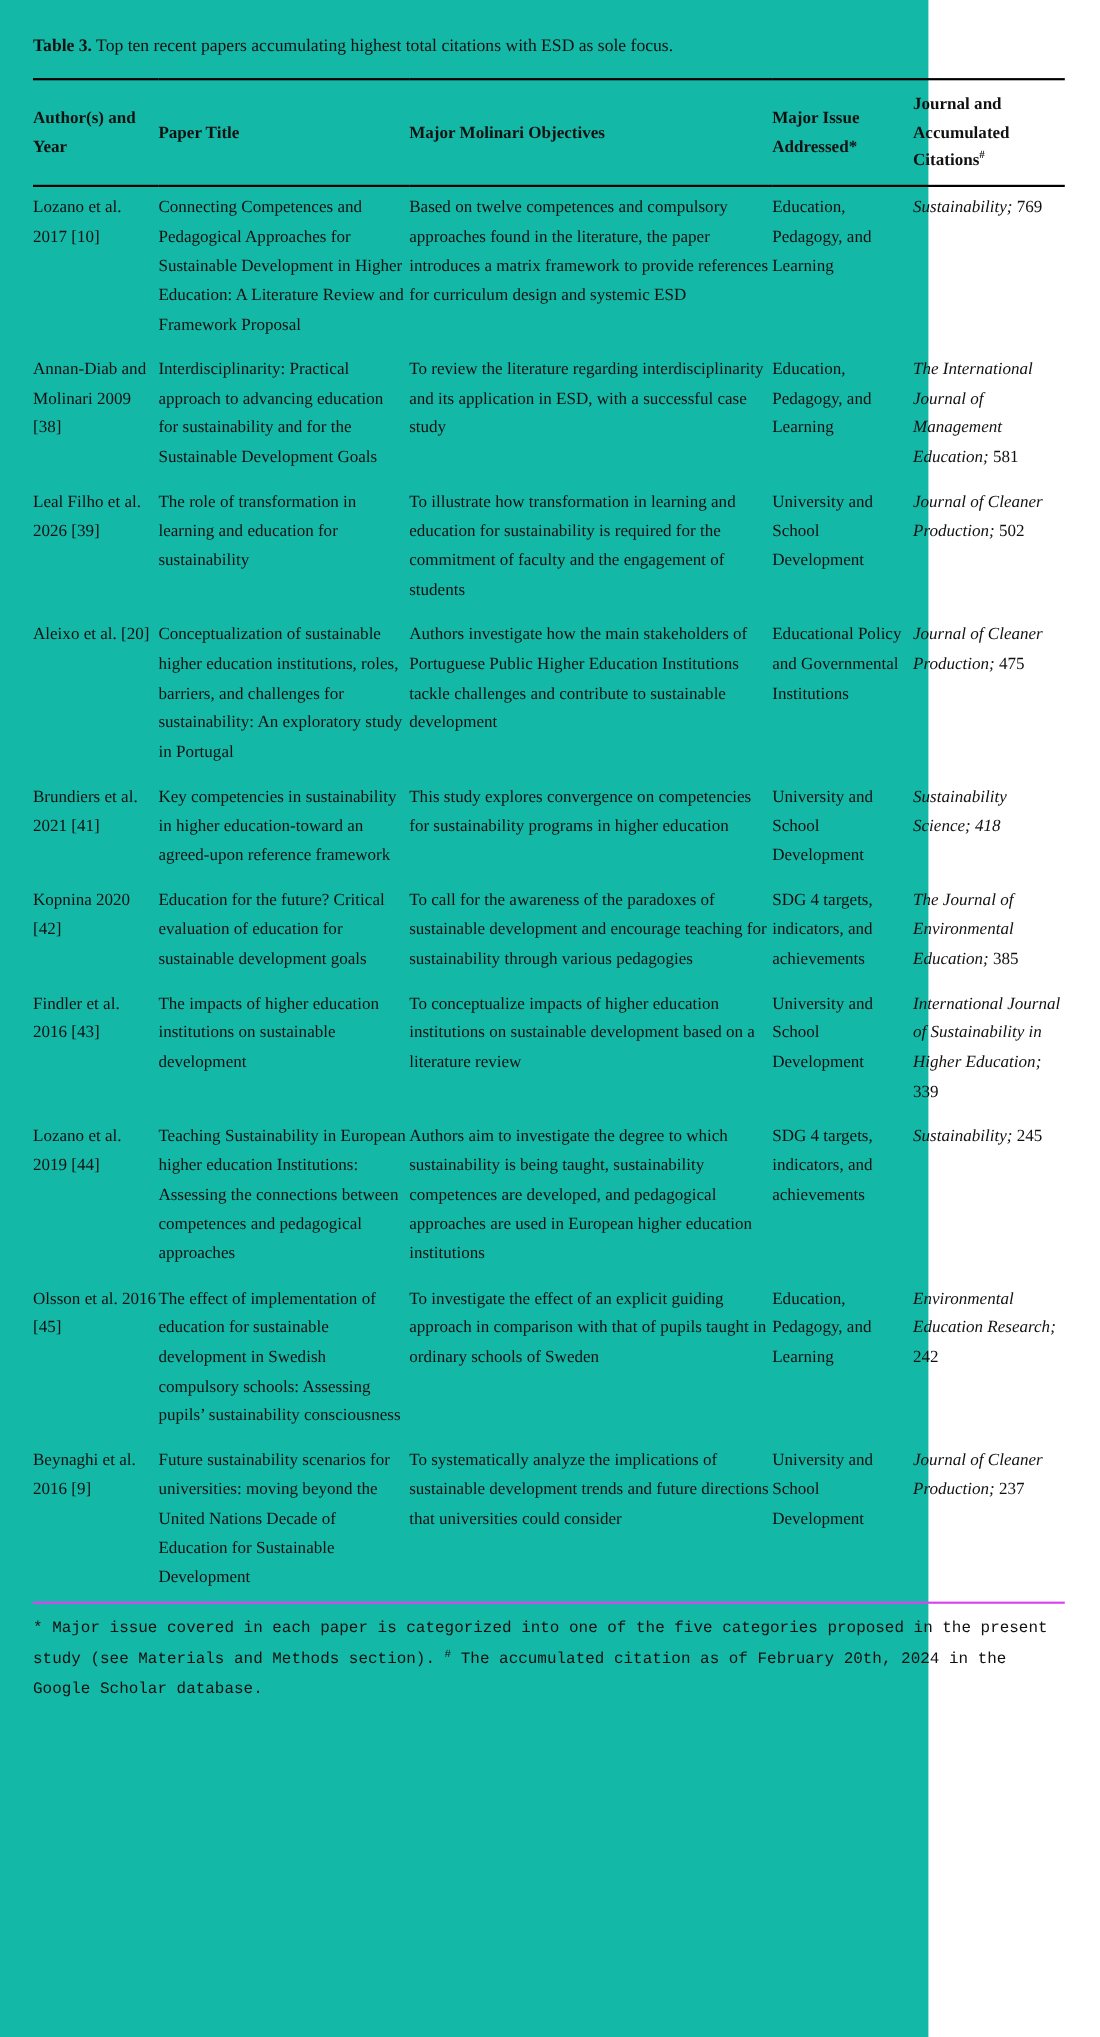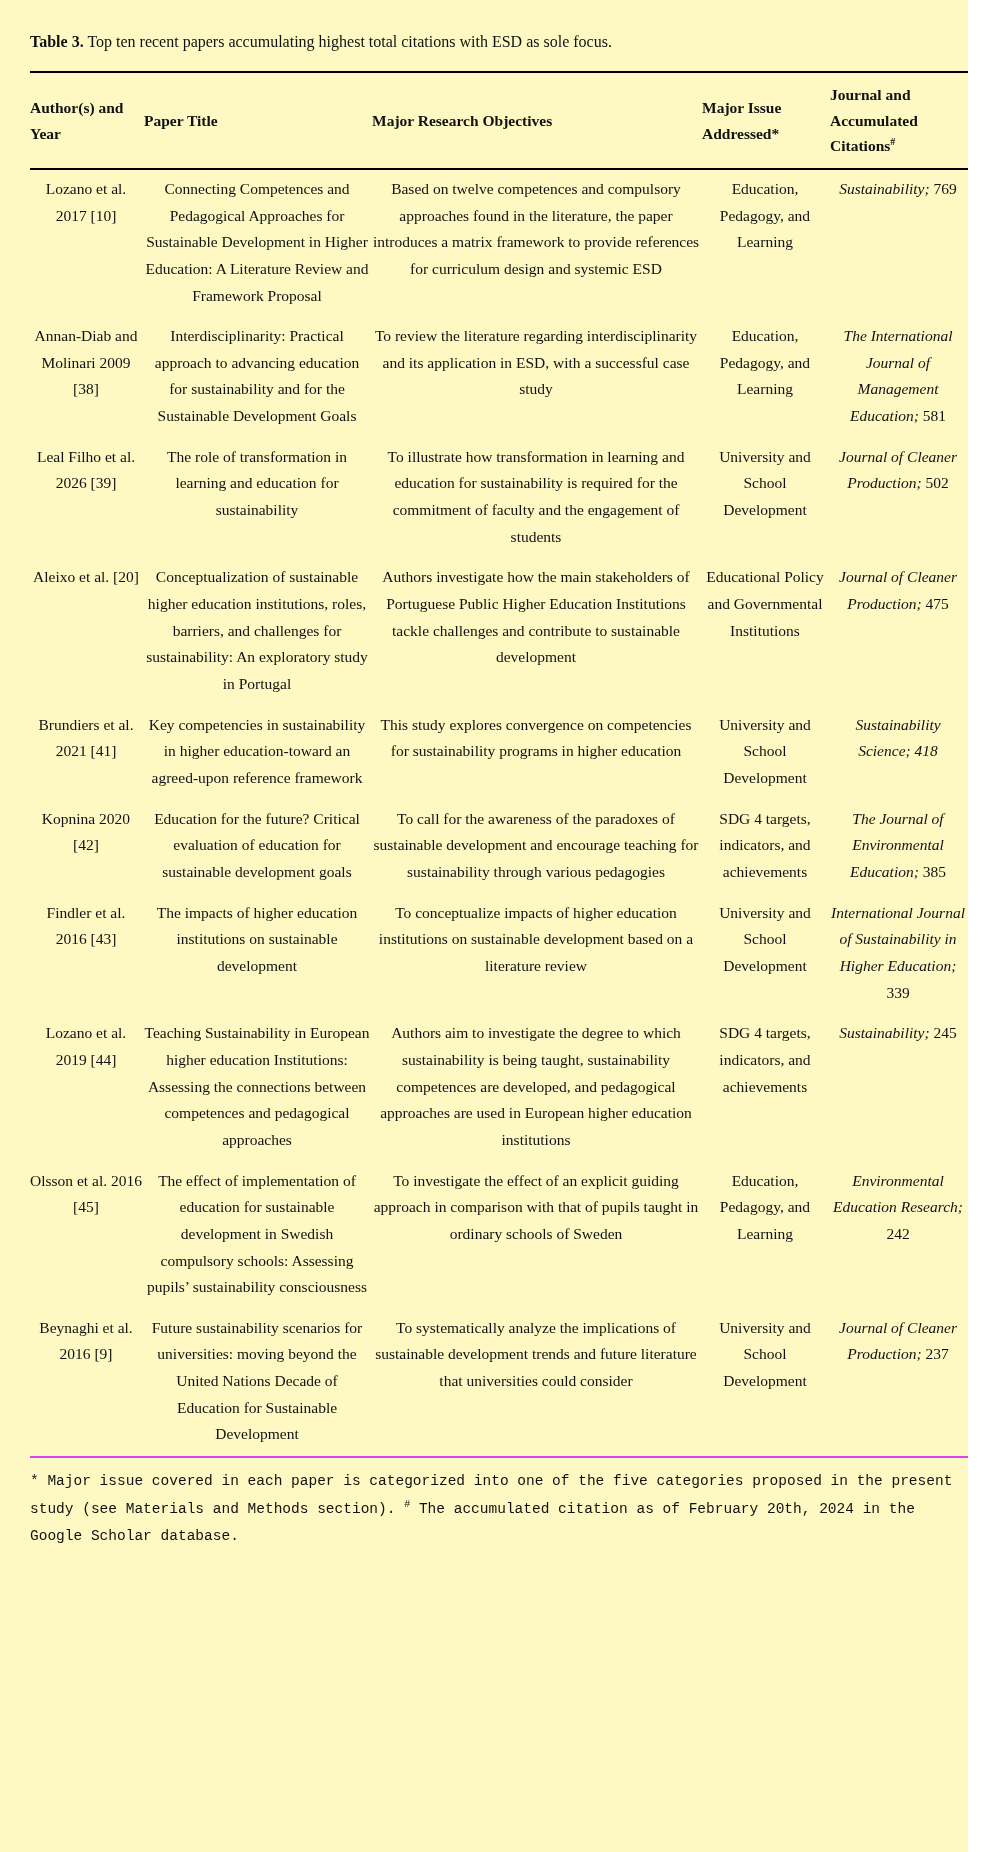--- a/index.html
+++ b/index.html
@@ -3,25 +3,25 @@
 <meta charset="utf-8">
 <style>
   html, body {
     margin: 0;
     padding: 0;
     background: #ffffff;
     color: #111111;
     font-family: "Liberation Serif", "DejaVu Serif", serif;
   }
   .page {
-    width: 968px;
+    width: 844px;
     min-height: 1852px;
     box-sizing: border-box;
     padding: 24px 32px 30px 30px;
-    background: #fef9c3;
+    background: #14b8a6;
   }
   .table-caption {
     font-size: 16px;
     line-height: 1.45;
     margin: 6px 0 18px 0;
   }
   .table-caption .caption-label { font-weight: bold; }
   table.paper-table {
     width: 938px;
     border-collapse: collapse;
@@ -32,21 +32,21 @@
   table.paper-table th {
     font-weight: bold;
     text-align: left;
     vertical-align: middle;
     padding: 9px 4px 9px 0;
     line-height: 1.65;
     border-bottom: 2px solid #000000;
   }
   table.paper-table td {
     vertical-align: top;
-    text-align: center;
+    text-align: left;
     padding: 6px 2px 8px 0;
     line-height: 1.72;
   }
   table.paper-table tbody tr:last-child td {
     border-bottom: 2px solid #d946ef;
   }
   .col-author     { width: 114px; }
   .col-title      { width: 228px; }
   .col-objectives { width: 330px; }
   .col-issue      { width: 128px; }
@@ -76,21 +76,21 @@
       <col class="col-author">
       <col class="col-title">
       <col class="col-objectives">
       <col class="col-issue">
       <col class="col-journal">
     </colgroup>
     <thead>
       <tr>
         <th>Author(s) and Year</th>
         <th>Paper Title</th>
-        <th>Major Research Objectives</th>
+        <th>Major Molinari Objectives</th>
         <th>Major Issue Addressed*</th>
         <th><span>Journal and Accumulated Citations</span><sup>#</sup></th>
       </tr>
     </thead>
     <tbody>
         <tr>
           <td>Lozano et al. 2017 [10]</td>
           <td>Connecting Competences and Pedagogical Approaches for Sustainable Development in Higher Education: A Literature Review and Framework Proposal</td>
           <td>Based on twelve competences and compulsory approaches found in the literature, the paper introduces a matrix framework to provide references for curriculum design and systemic ESD</td>
           <td>Education, Pedagogy, and Learning</td>
@@ -148,21 +148,21 @@
         <tr>
           <td>Olsson et al. 2016 [45]</td>
           <td>The effect of implementation of education for sustainable development in Swedish compulsory schools: Assessing pupils’ sustainability consciousness</td>
           <td>To investigate the effect of an explicit guiding approach in comparison with that of pupils taught in ordinary schools of Sweden</td>
           <td>Education, Pedagogy, and Learning</td>
           <td><i>Environmental Education Research;</i> 242</td>
         </tr>
         <tr>
           <td>Beynaghi et al. 2016 [9]</td>
           <td>Future sustainability scenarios for universities: moving beyond the United Nations Decade of Education for Sustainable Development</td>
-          <td>To systematically analyze the implications of sustainable development trends and future literature that universities could consider</td>
+          <td>To systematically analyze the implications of sustainable development trends and future directions that universities could consider</td>
           <td>University and School Development</td>
           <td><i>Journal of Cleaner Production;</i> 237</td>
         </tr>
       </tbody>
   </table>
 
   <div class="footnotes">
     <span>*</span>
     <span>Major issue covered in each paper is categorized into one of the five categories proposed in the present study (see Materials and Methods section).</span>
     <sup>#</sup>

